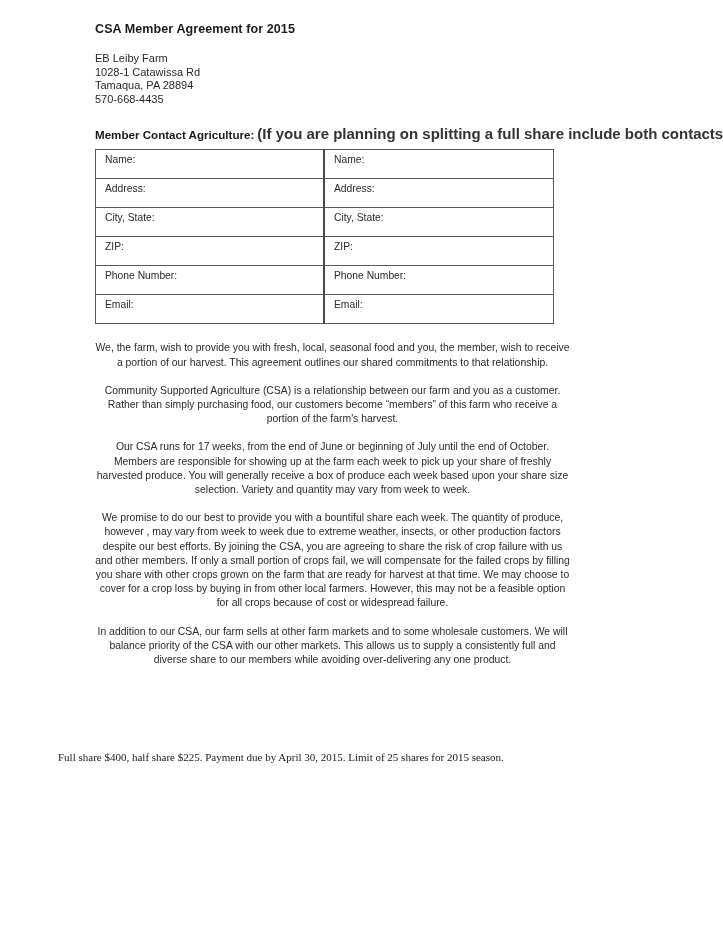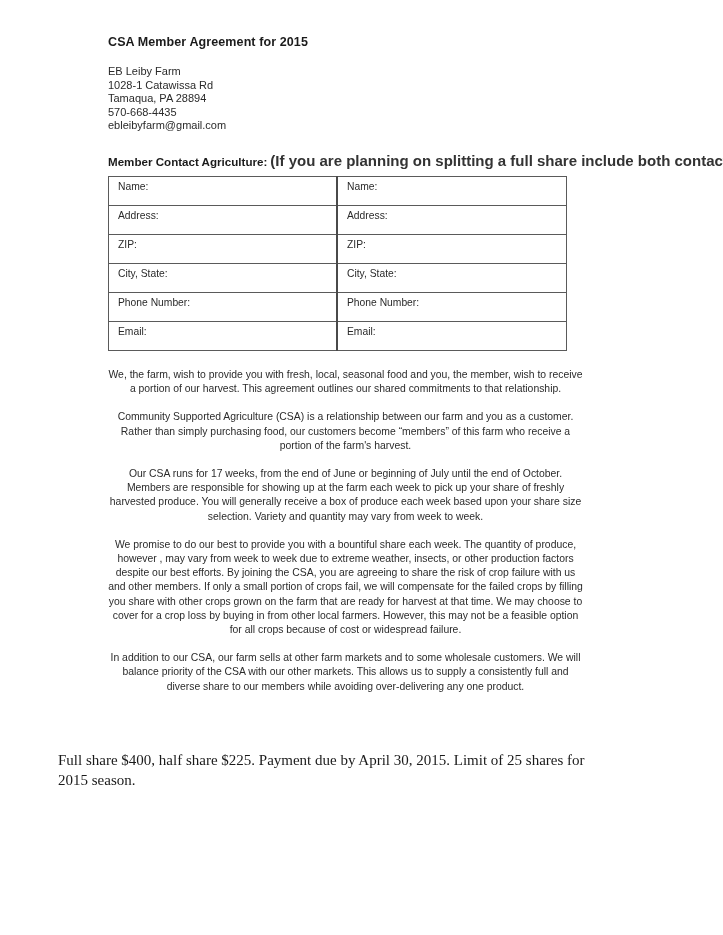--- a/index.html
+++ b/index.html
@@ -19,24 +19,23 @@
 
   .page {
     position: absolute;
     inset: 0;
     background: #ffffff;
   }
 
   
   .scan-body {
     position: absolute;
-    left: 108px;
+    left: 95px;
     top: 22px;
     width: 475px;
-    margin-top: 13px;
   }
 
   .doc-title {
     font-size: 12.5px;
     font-weight: bold;
     letter-spacing: 0.1px;
     color: #1b1b1b;
     margin: 0 0 15px 0;
     line-height: 1.2;
   }
@@ -101,63 +100,62 @@
   }
   .paragraphs p:last-child { margin-bottom: 0; }
 
   
   .bottom-note {
     position: absolute;
     left: 58px;
     top: 750px;
     width: 530px;
     font-family: "Liberation Serif", serif;
-    font-size: 15px;
-    line-height: 20px;
+    font-size: 11px;
+    line-height: 14px;
     color: #1a1a1a;
   }
 </style>
 </head>
 <body>
 
 <div class="page">
 
   <div class="scan-body">
 
     <h1 class="doc-title">CSA Member Agreement for 2015</h1>
 
     <div class="farm-address">
       <div>EB Leiby Farm</div>
       <div>1028-1 Catawissa Rd</div>
       <div>Tamaqua, PA 28894</div>
       <div>570-668-4435</div>
-      <div>ebleibyfarm@gmail.com</div>
     </div>
 
     <div class="section-heading-row">
       <span class="section-heading">Member Contact Agriculture:</span><span class="section-note">(If you are planning on splitting a full share include both contacts.)</span>
     </div>
 
     <table class="contact-table">
       <tbody>
         <tr>
           <td class="col-left">Name:</td>
           <td class="col-right">Name:</td>
         </tr>
         <tr>
           <td class="col-left">Address:</td>
           <td class="col-right">Address:</td>
         </tr>
         <tr>
+          <td class="col-left">City, State:</td>
+          <td class="col-right">City, State:</td>
+        </tr>
+        <tr>
           <td class="col-left">ZIP:</td>
           <td class="col-right">ZIP:</td>
-        </tr>
-        <tr>
-          <td class="col-left">City, State:</td>
-          <td class="col-right">City, State:</td>
         </tr>
         <tr>
           <td class="col-left">Phone Number:</td>
           <td class="col-right">Phone Number:</td>
         </tr>
         <tr>
           <td class="col-left">Email:</td>
           <td class="col-right">Email:</td>
         </tr>
       </tbody>

